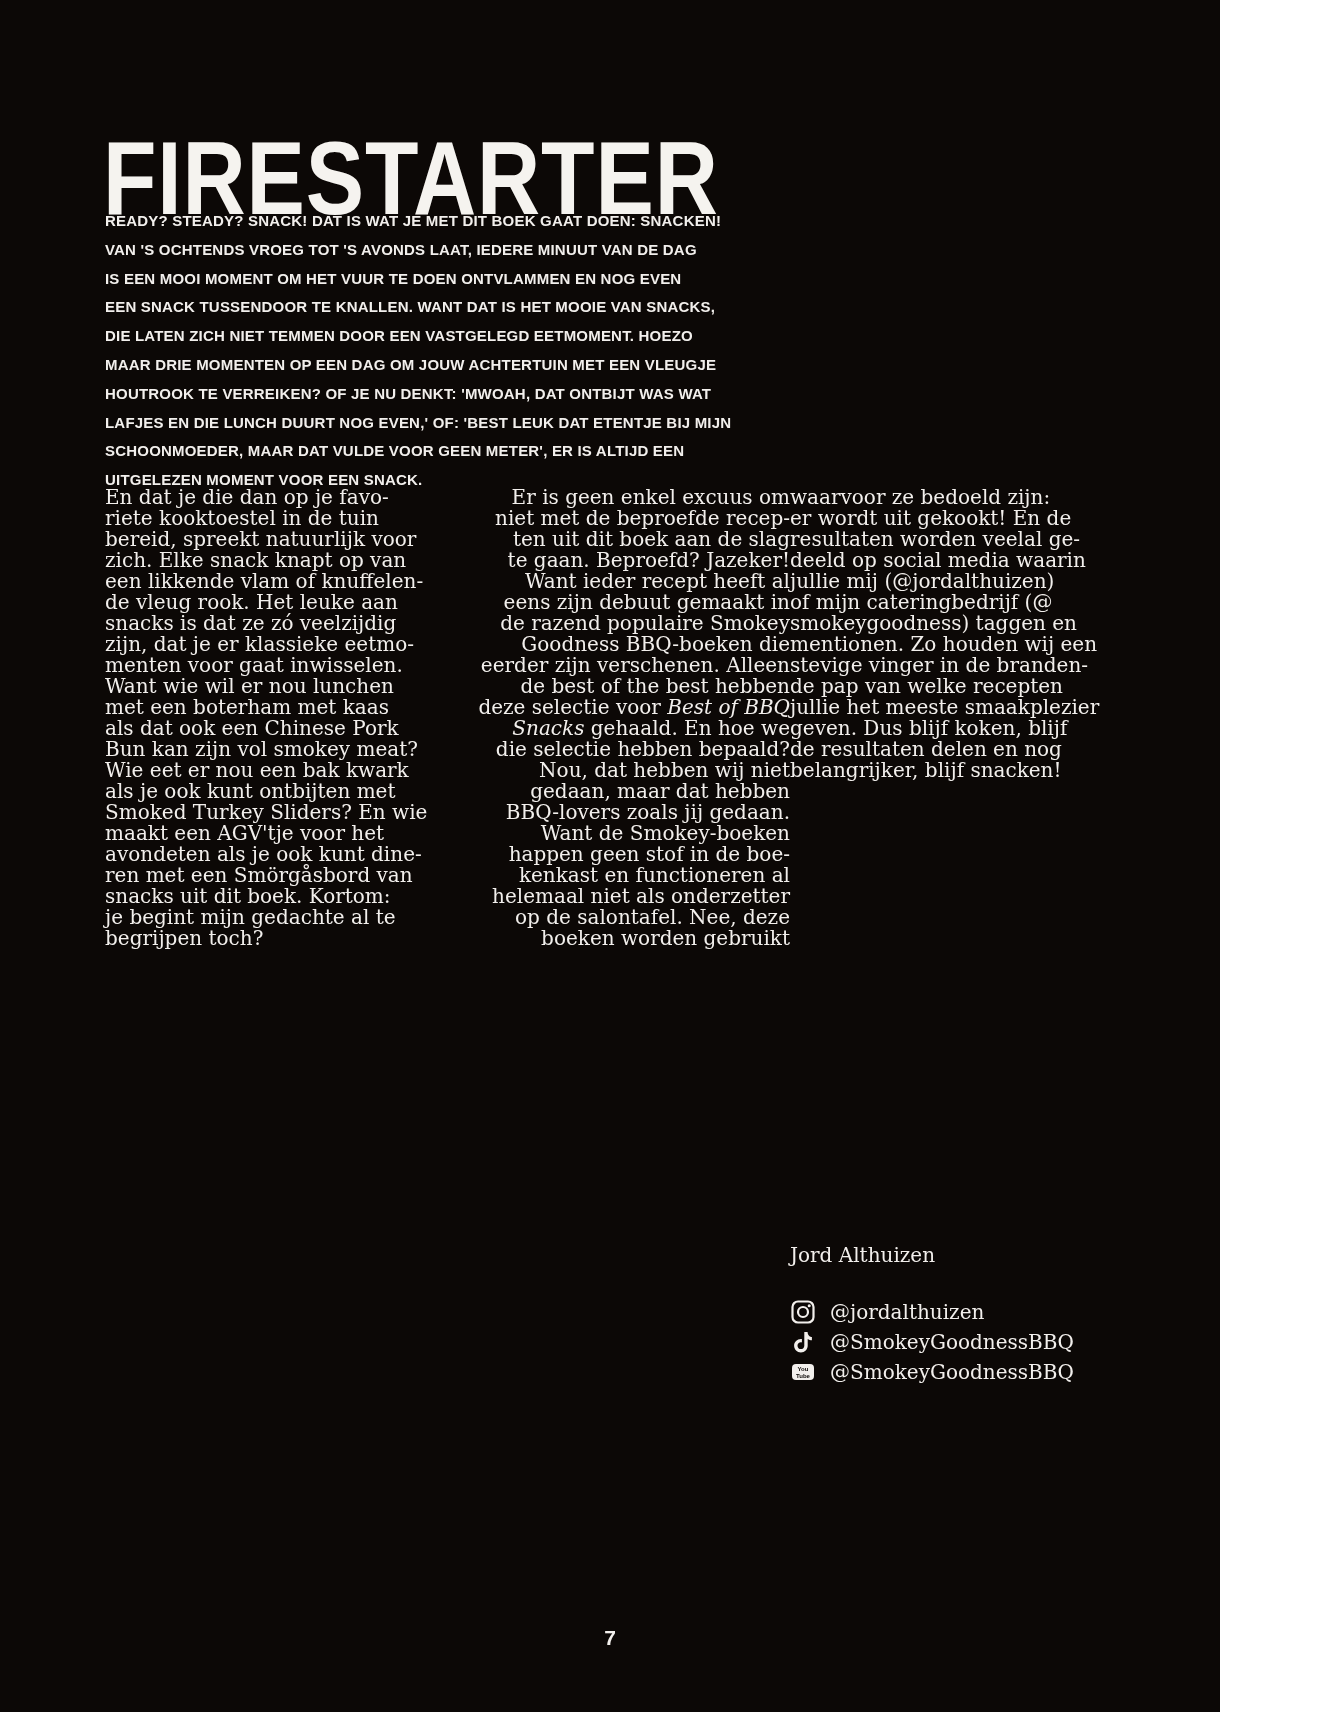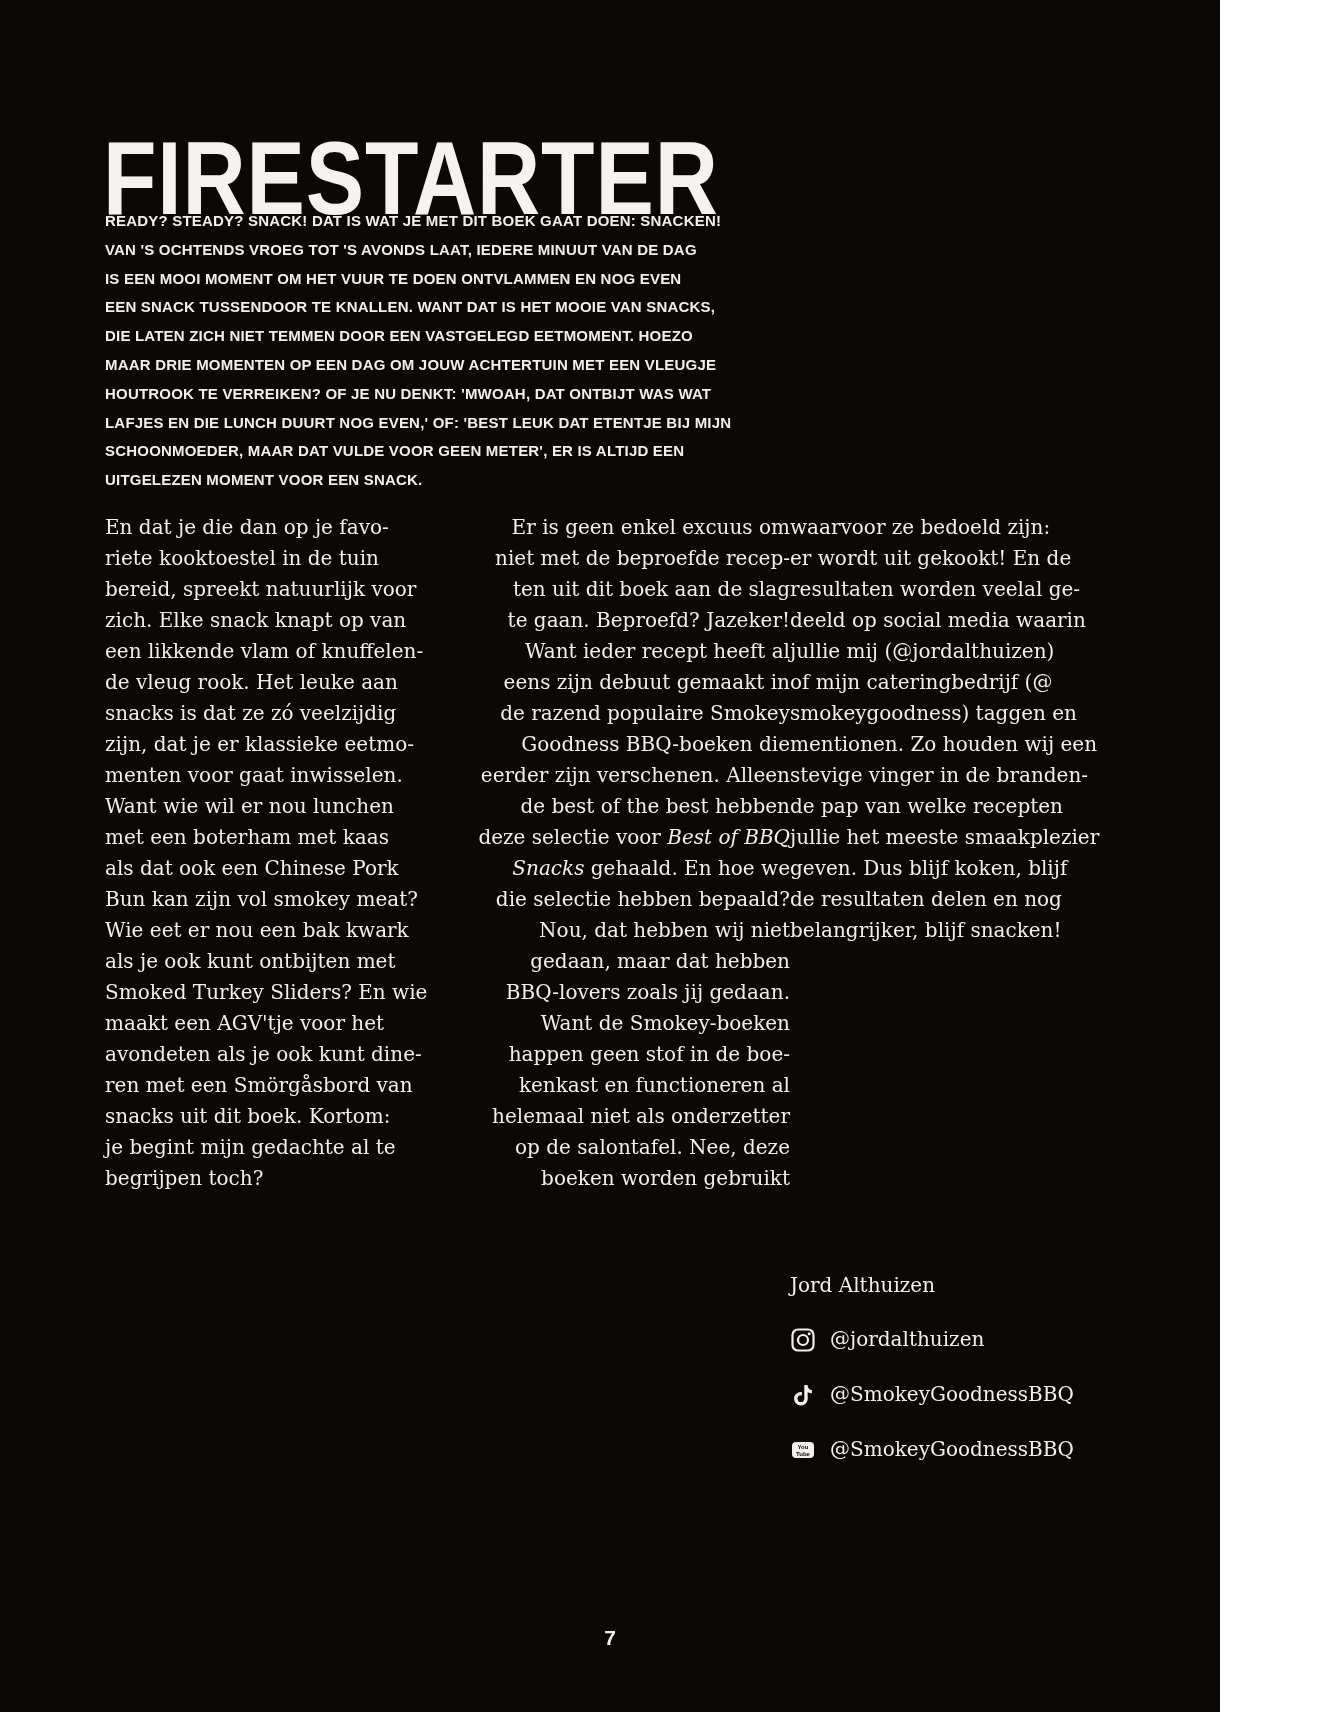--- a/index.html
+++ b/index.html
@@ -27,39 +27,39 @@
     font-family:"Liberation Sans", sans-serif;
     font-weight:bold;
     font-size:15px;
     line-height:28.8px;
     letter-spacing:0.2px;
     color:#f2efec;
     white-space:pre-line;
     text-transform:uppercase;
   }
   .col{
-    position:absolute;top:512px;
+    position:absolute;top:487px;
     font-family:"DejaVu Serif", serif;
     font-size:20px;
-    line-height:31px;
+    line-height:21px;
     color:#f2efec;
   }
   .col-text{margin:0;white-space:pre-line;}
   .col1{left:105px;width:345px;}
   .col2{left:445px;width:345px;text-align:right;}
   .col3{left:790px;width:345px;}
   .col em{font-style:italic;}
   .signature{
     margin:0;
     position:absolute;left:0;top:758px;
     white-space:pre-line;
   }
   .socials{
     position:absolute;left:0;top:812px;
-    display:flex;flex-direction:column;gap:24px;
+    display:flex;flex-direction:column;gap:4px;
   }
   .social-row{display:flex;align-items:center;gap:14px;}
   .social-icon{width:26px;height:26px;display:inline-flex;align-items:center;justify-content:center;flex:0 0 26px;}
   .social-icon svg{display:block;}
   .handle{white-space:nowrap;}
   .page-number{
     position:absolute;left:0;right:0;top:1626px;
     text-align:center;
     font-family:"Liberation Sans", sans-serif;
     font-weight:bold;

